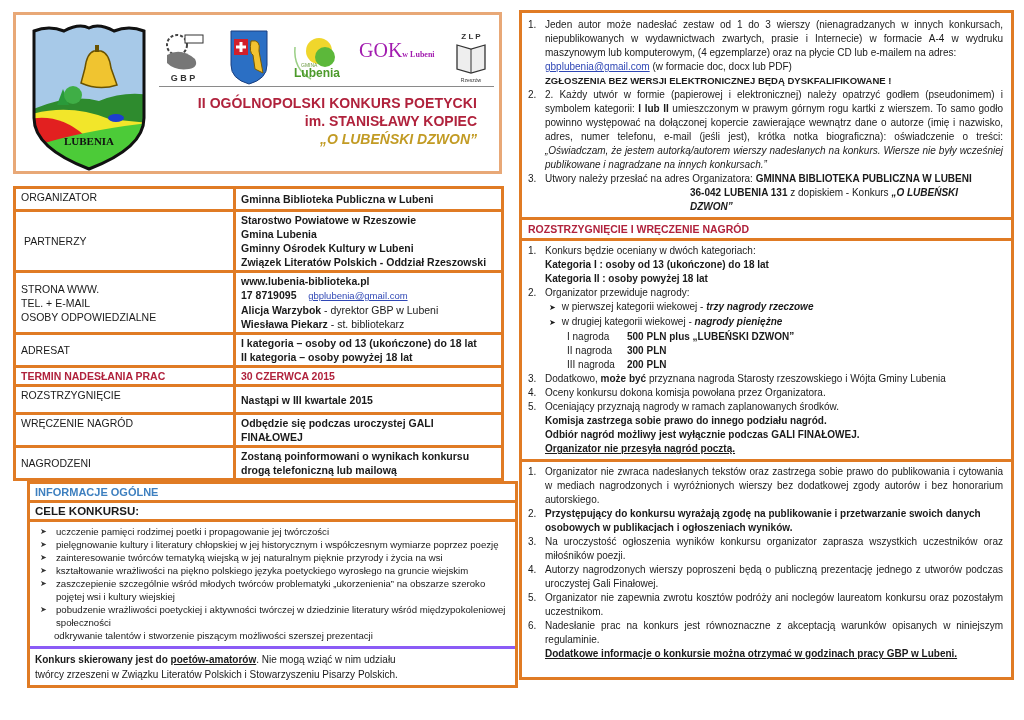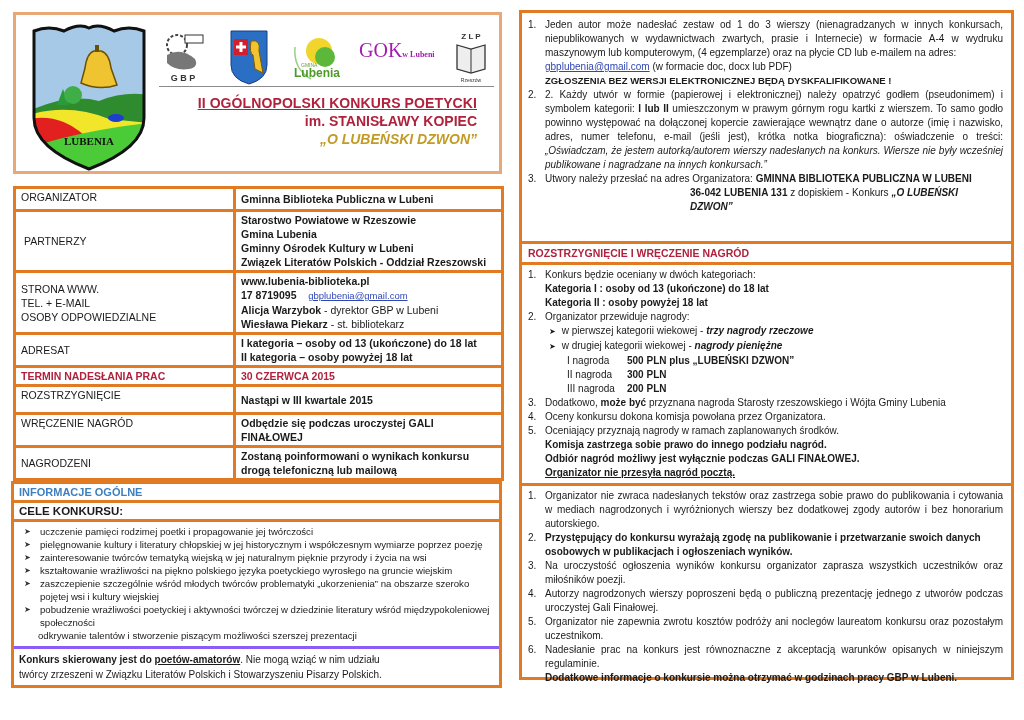--- a/index.html
+++ b/index.html
@@ -5,51 +5,51 @@
   * { box-sizing: border-box; margin: 0; padding: 0; }
   html, body { width: 1024px; height: 720px; background: #ffffff; overflow: hidden; }
   body { font-family: "Liberation Sans", "DejaVu Sans", sans-serif; color: #1a1a1a; font-size: 10.5px; position: relative; }
 
   
   #header-box { position: absolute; left: 13px; top: 12px; width: 489px; height: 162px; border: 3px solid #e8a877; background: #fff; }
   #crest { position: absolute; left: 13px; top: 8px; width: 120px; height: 148px; }
   #logos-row { position: absolute; left: 143px; top: 10px; width: 335px; height: 62px; border-bottom: 1px solid #8a8a8a; }
   .logo { position: absolute; top: 4px; }
   #title-block { position: absolute; right: 22px; top: 80px; text-align: right; font-weight: bold; }
-  #title-line1 { color: #b0223c; font-size: 14px; letter-spacing: 0.1px; text-decoration: underline; }
+  #title-line1 { color: #b0223c; font-size: 14px; letter-spacing: 0.1px; }
   #title-line2 { color: #b0223c; font-size: 14px; margin-top: 2px; }
   #title-line3 { color: #c29b24; font-size: 14px; font-style: italic; margin-top: 2px; }
 
   #info-table { position: absolute; left: 13px; top: 186px; width: 491px; border-collapse: collapse; }
   #info-table td { border: 3px solid #e07b24; padding: 1px 5px; vertical-align: middle; font-size: 10.5px; line-height: 14px; }
   #info-table td.label { width: 220px; }
   #info-table td.val { }
   .red-text { color: #b0223c; }
   .bold { font-weight: bold; }
   .link { color: #2f47b5; text-decoration: underline; font-weight: normal; }
 
-  #general-box { position: absolute; left: 11px; top: 481px; width: 491px; border: 3px solid #e07b24; border-top: none; }
+  #general-box { position: absolute; left: 27px; top: 481px; width: 491px; border: 3px solid #e07b24; border-top: none; }
   .section-head { border-top: 3px solid #e07b24; padding: 2px 5px; font-size: 11px; }
   #general-title { color: #3d7fbf; font-weight: bold; }
   #goals-title { font-weight: bold; font-size: 11.5px; }
   #goals-list { border-top: 3px solid #e07b24; padding: 3px 5px 4px 10px; }
   .goal { font-size: 9.6px; line-height: 13px; display: flex; }
   .goal .arrow { width: 16px; flex: none; font-size: 8px; color: #333; }
   .goal .txt { flex: 1; }
   .goal.noarrow { padding-left: 14px; }
   #theme-title { color: #b0223c; font-weight: bold; }
   #audience { border-top: 3px solid #8b5cf6; padding: 3px 5px; font-size: 10px; line-height: 15px; }
 
   
   #right-box { position: absolute; left: 519px; top: 10px; width: 495px; height: 670px; border: 3px solid #e07b24; }
   .ol-block { padding: 3px 8px 3px 6px; font-size: 10px; line-height: 14px; }
   .ol-item { display: flex; }
   .ol-item .num { width: 17px; flex: none; }
   .ol-item .body { flex: 1; text-align: justify; }
-  .r-head { border-top: 3px solid #e07b24; padding: 3px 6px; color: #b0223c; font-weight: bold; font-size: 10.5px; margin-top: 24px; }
+  .r-head { border-top: 3px solid #e07b24; padding: 3px 6px; color: #b0223c; font-weight: bold; font-size: 10.5px; }
   .r-body { border-top: 3px solid #e07b24; }
   .it { font-style: italic; }
   .ul { text-decoration: underline; }
   .bullet { font-size: 8px; margin-right: 6px; }
 </style>
 </head>
 <body>
 
 <div id="header-box">
   <svg id="crest" viewBox="0 0 120 148">
@@ -290,17 +290,17 @@
         <div class="body">Autorzy nagrodzonych wierszy poproszeni będą o publiczną prezentację jednego z utworów podczas uroczystej Gali  Finałowej.</div>
       </div>
     <div class="ol-item">
         <span class="num">5.</span>
         <div class="body">Organizator nie zapewnia zwrotu kosztów podróży ani noclegów laureatom konkursu oraz pozostałym uczestnikom.</div>
       </div>
     <div class="ol-item">
         <span class="num">6.</span>
         <div class="body">
       <div>Nadesłanie prac na konkurs jest równoznaczne z akceptacją warunków opisanych w niniejszym regulaminie.</div>
-      <div class="bold" style="text-align:left;">Dodatkowe informacje o konkursie można otrzymać w godzinach pracy GBP w Lubeni.</div>
+      <div class="bold" style="text-align:left;text-decoration:underline;">Dodatkowe informacje o konkursie można otrzymać w godzinach pracy GBP w Lubeni.</div>
     </div>
       </div>
   </div>
 </div>
 
 </body></html>

